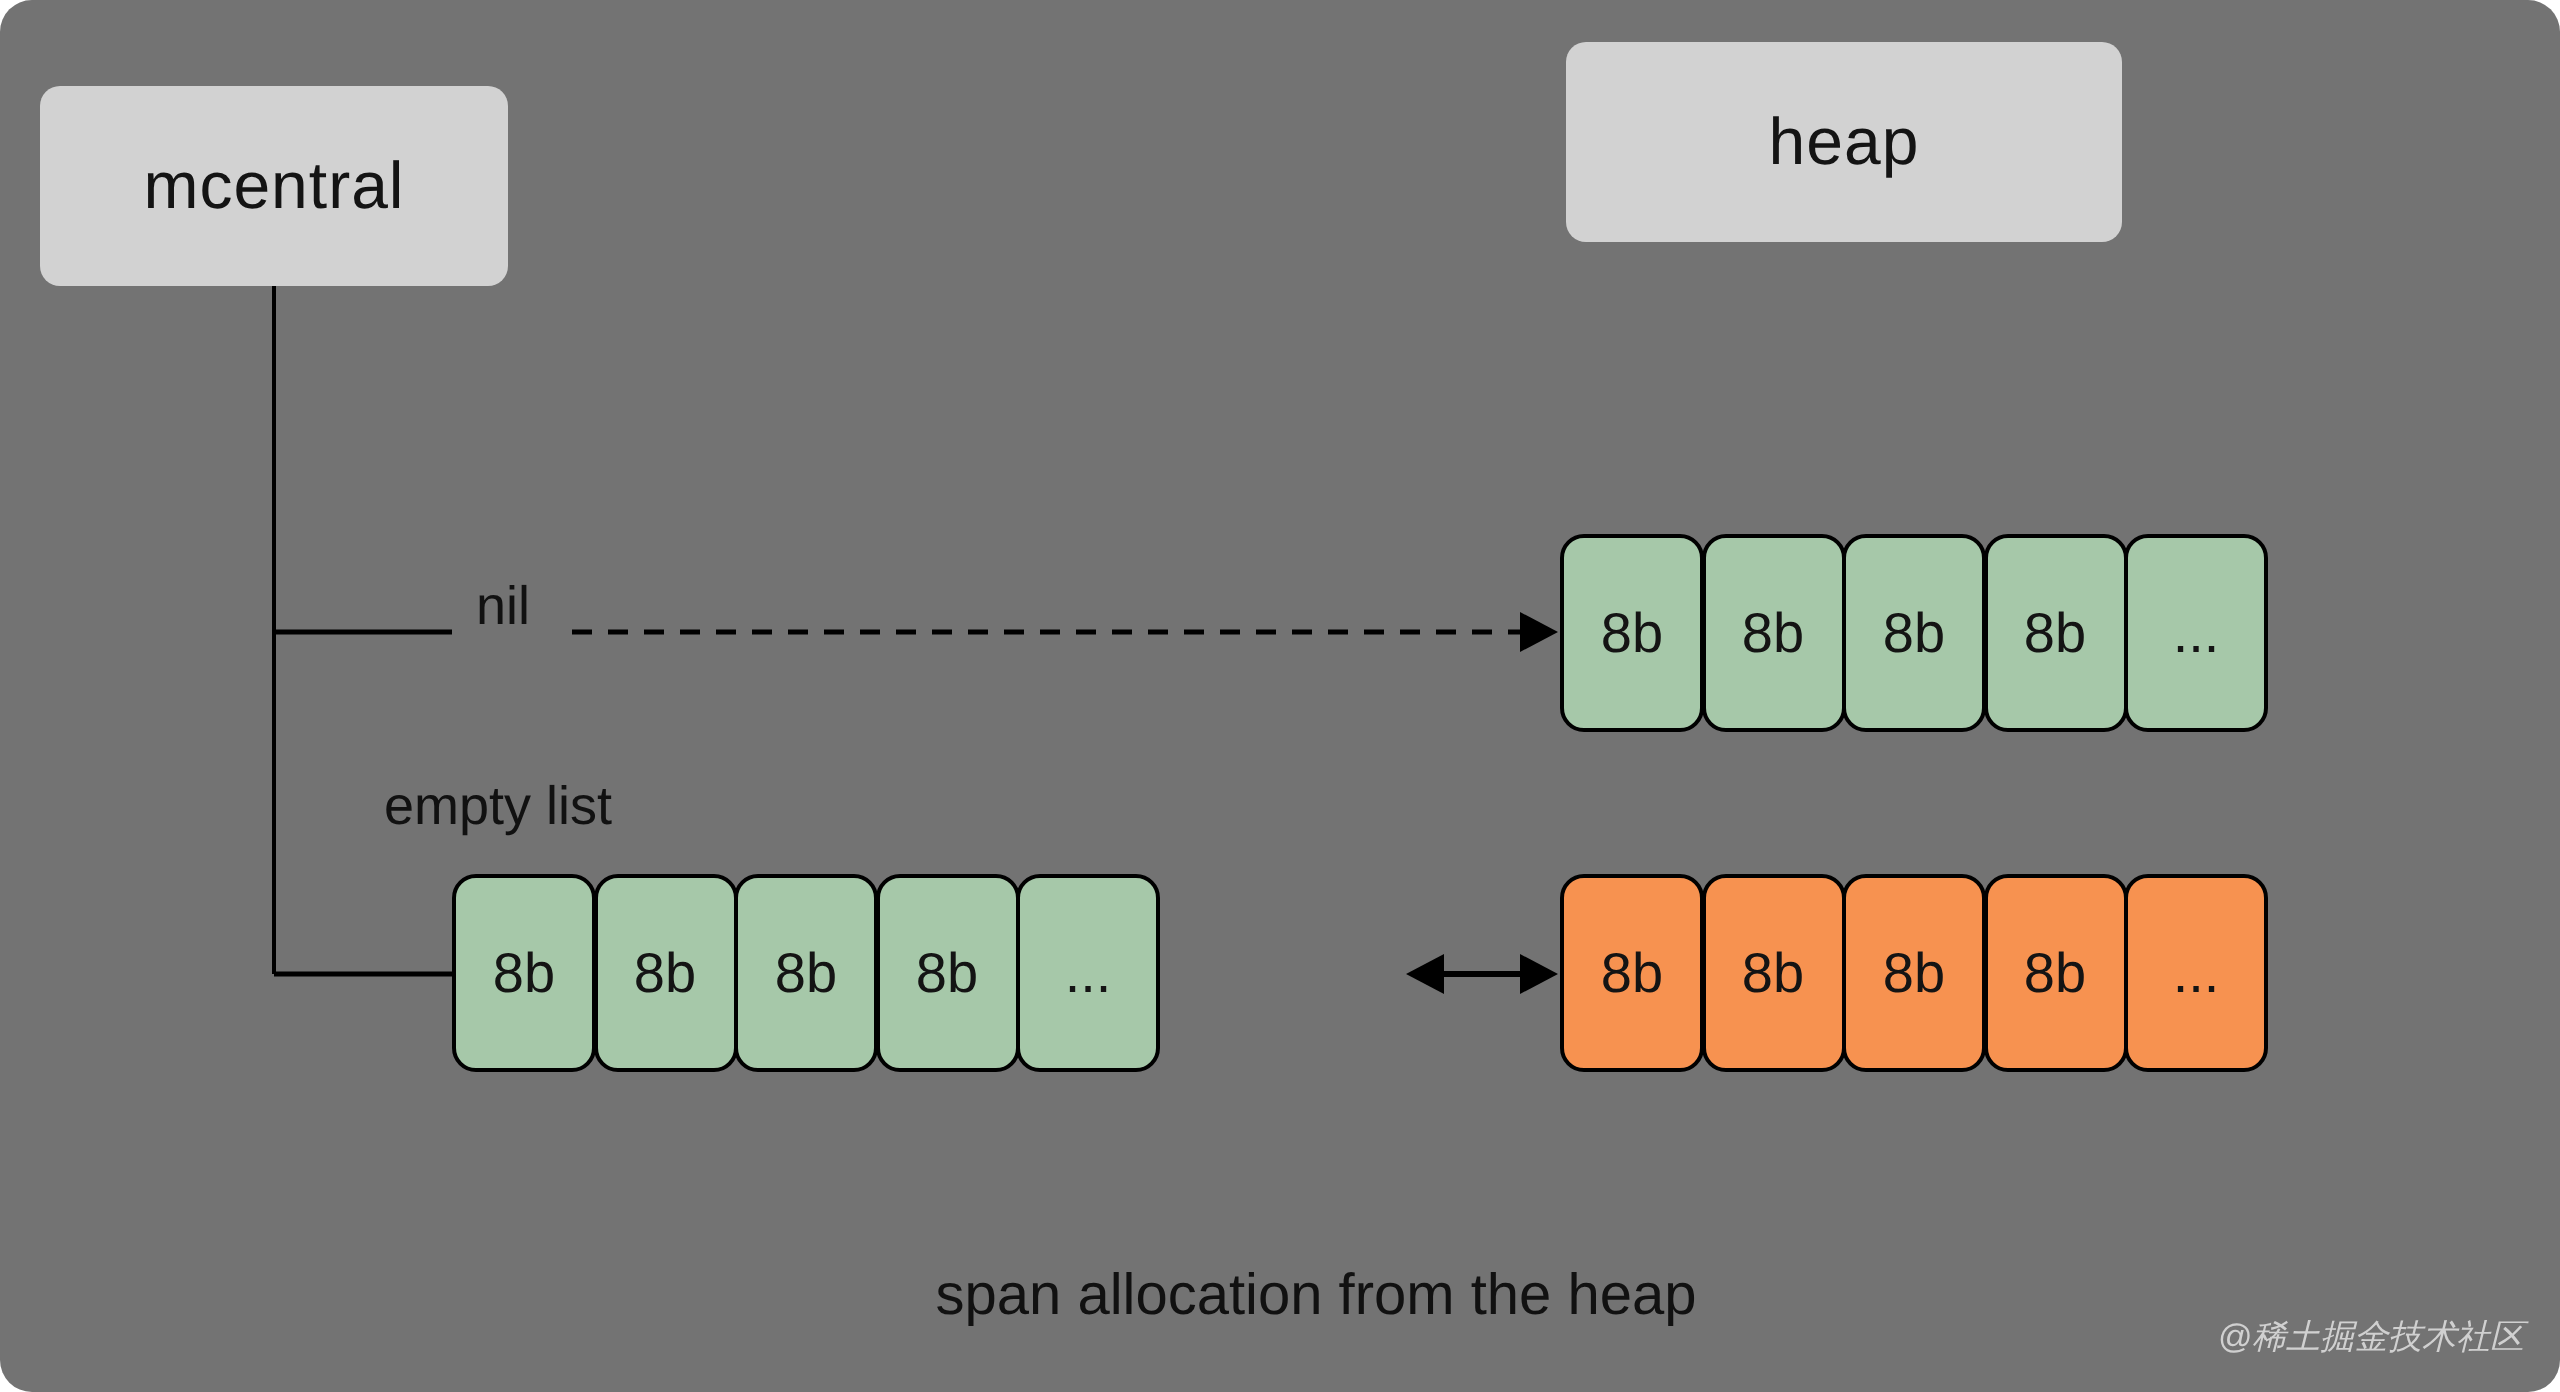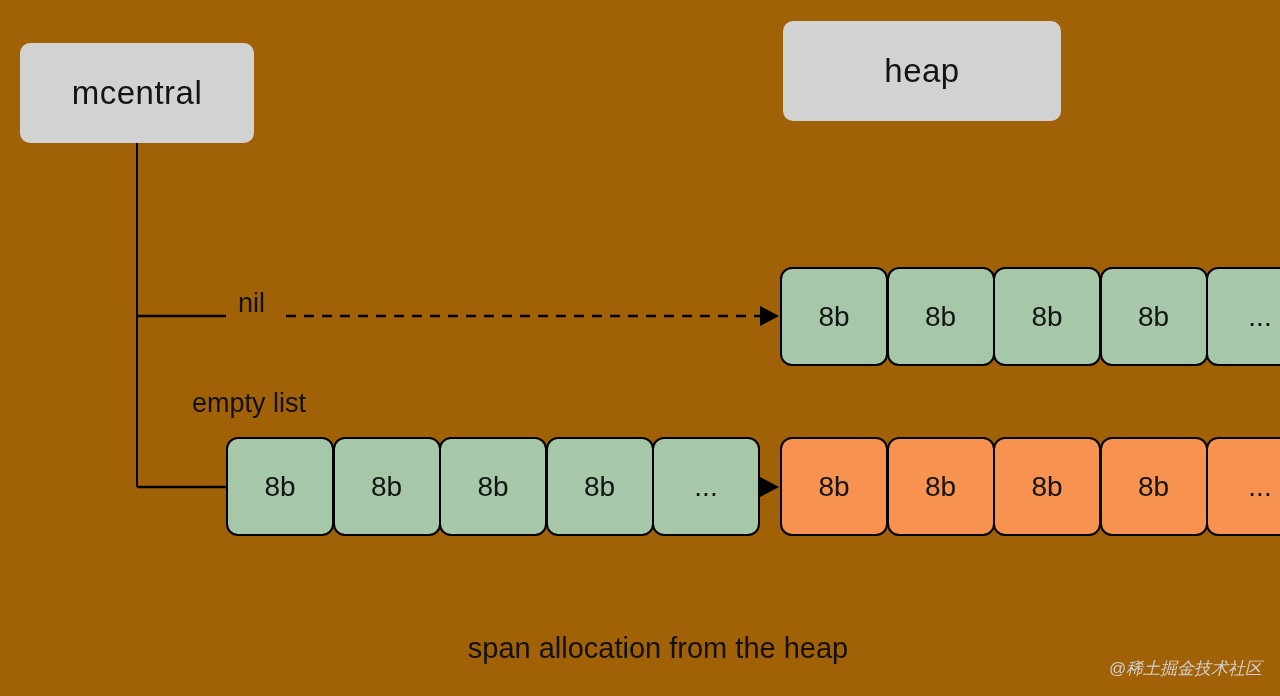--- a/index.html
+++ b/index.html
@@ -4,22 +4,23 @@
 <style>
   * { margin: 0; padding: 0; box-sizing: border-box; }
   html, body { background: #ffffff; }
   body {
     font-family: "Liberation Sans", "DejaVu Sans", sans-serif;
     width: 1280px; height: 696px; overflow: hidden;
   }
   .canvas {
     position: relative;
     width: 1280px; height: 696px;
-    background: #a16207;
+    background: #737373;
     color: #111111;
+    border-radius: 16px;
   }
   .connector-svg {
     position: absolute; left: 0; top: 0;
     width: 1280px; height: 696px;
   }
   .node {
     position: absolute;
     background: var(--node-gray, #d2d2d2);
     border-radius: 10px;
     display: flex; align-items: center; justify-content: center;
@@ -38,21 +39,21 @@
   .lbl.alloc     { left: 343px; top: 281px; }
   .lbl.empty     { left: 192px; top: 388px; }
   .span-row {
     position: absolute;
     display: flex;
   }
   .span-row.heap-row   { left: 780px; top: 267px; }
   .span-row.empty-left { left: 226px; top: 437px; }
   .span-row.empty-right{ left: 780px; top: 437px; }
   .span-cell {
-    width: 108px; height: 99px;
+    width: 72px; height: 99px;
     border: 2.5px solid #000000;
     border-radius: 12px;
     display: flex; align-items: center; justify-content: center;
     font-size: 28px; color: #141414;
   }
   .span-cell + .span-cell { margin-left: -1.5px; }
   .span-cell.green  { background: var(--span-green, #a6c8a9); }
   .span-cell.orange { background: var(--span-orange, #f79250); }
   .caption {
     position: absolute;

